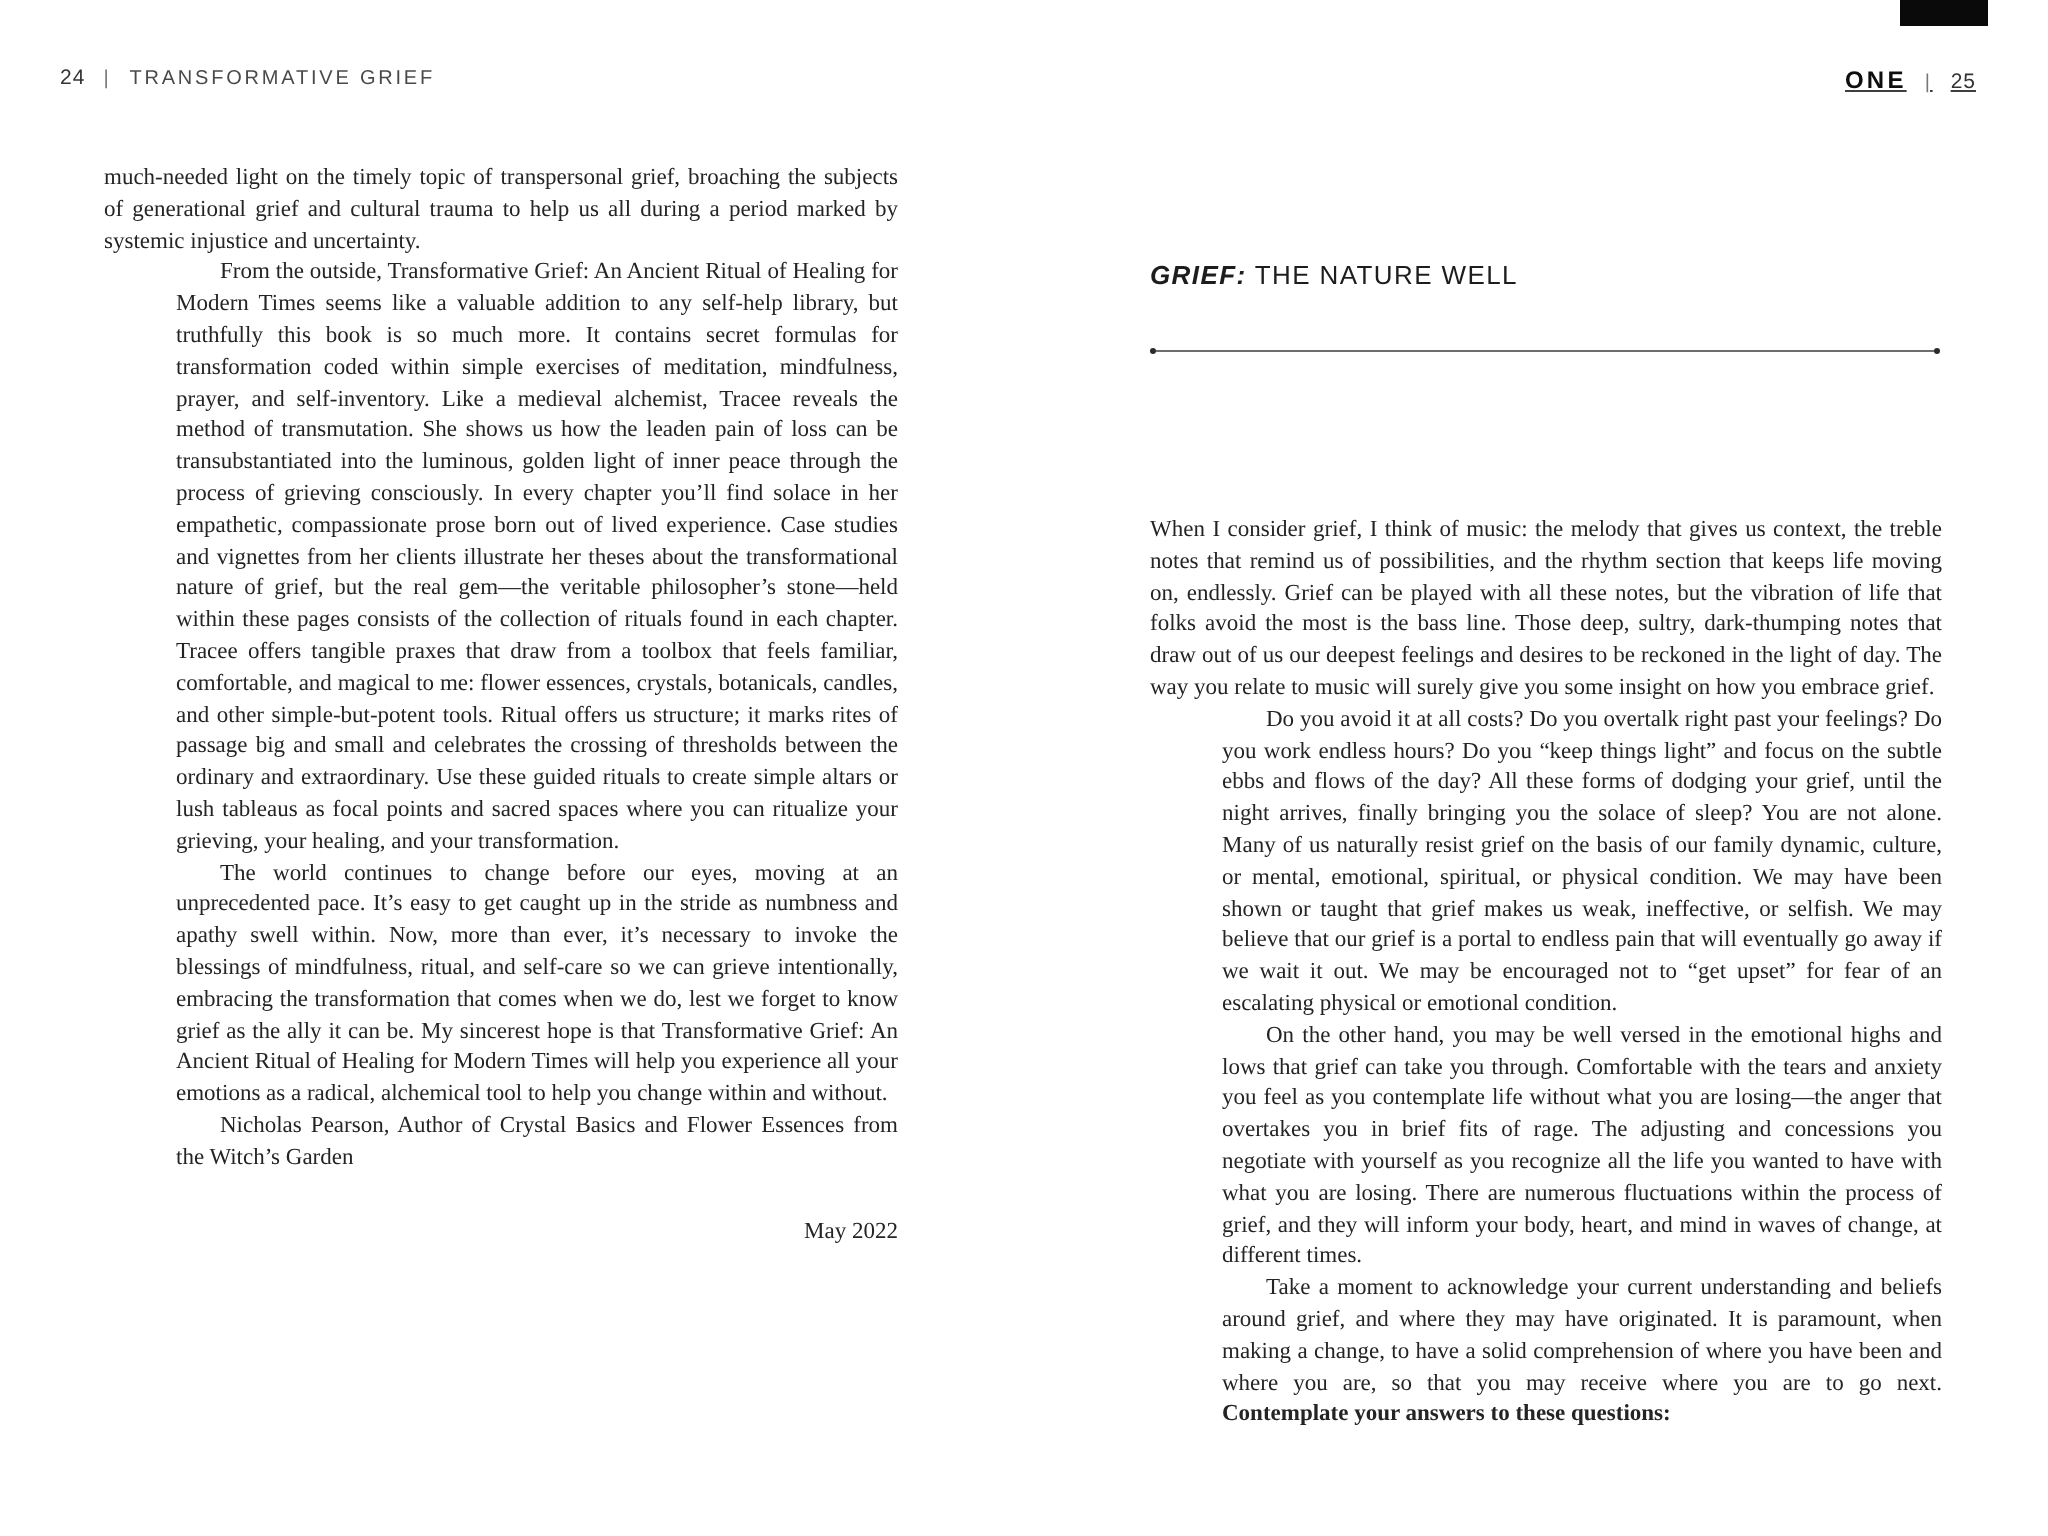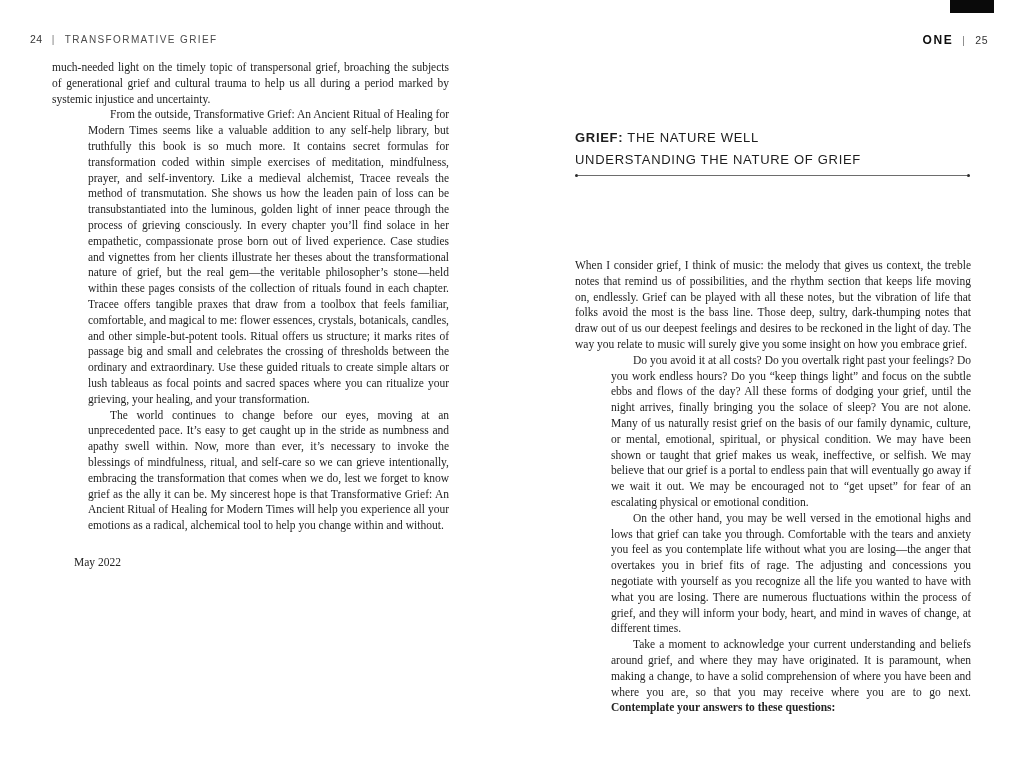--- a/index.html
+++ b/index.html
@@ -18,21 +18,21 @@
   .running-head {
     position: absolute;
     top: 33px;
     font-family: "Liberation Sans", sans-serif;
     font-size: 10px;
     color: #3f3f3f;
     letter-spacing: 1.4px;
     white-space: nowrap;
   }
   .running-head-left { left: 30px; }
-  .running-head-right { right: 12px; text-align: right; }
+  .running-head-right { right: 12px; text-align: right; text-decoration: underline; }
   .head-pagenum { font-size: 10.5px; letter-spacing: 0.5px; color: #333; }
   .head-sep { color: #777; margin: 0 9px; font-weight: 300; }
   .head-title { color: #4a4a4a; }
   .chapter-word {
     font-weight: 700;
     font-size: 12px;
     letter-spacing: 1.6px;
     color: #0e0e0e;
   }
 
@@ -51,21 +51,21 @@
     position: absolute;
     left: 575px;
     top: 127px;
     width: 400px;
     font-family: "Liberation Sans", sans-serif;
     font-size: 13px;
     letter-spacing: 0.7px;
     line-height: 22px;
     color: #1d1d1d;
   }
-  .chapter-title-block .t-bold { font-weight: 700; }
+  .chapter-title-block .t-bold { font-weight: 700; font-style: italic; }
 
   .title-divider {
     position: absolute;
     left: 575px;
     top: 174px;
     width: 395px;
     display: flex;
     align-items: center;
   }
   .title-divider .dot {
@@ -83,51 +83,51 @@
   
   .body-col {
     position: absolute;
     font-size: 11.5px;
     line-height: 15.8px;
     text-align: justify;
     hyphens: auto;
     -webkit-hyphens: auto;
     color: #242424;
   }
-  .body-left  { left: 52px;  top: 60px;  width: 397px; }
+  .body-left  { left: 52px;  top: 82px;  width: 397px; }
   .body-right { left: 575px; top: 258px; width: 396px; }
   .body-col p.indent { text-indent: 22px; margin-left: 36px; }
-  .date-line { margin-top: 21px; text-indent: 22px; text-align: left; }
+  .date-line { margin-top: 21px; text-indent: 22px; text-align: right; }
   .closing-bold { font-weight: 700; }
 </style>
 </head>
 <body>
 
 <div class="spread">
 
   <div class="running-head running-head-left">
     <span class="head-pagenum">24</span><span class="head-sep">|</span><span class="head-title">TRANSFORMATIVE GRIEF</span>
   </div>
 
   <div class="body-col body-left">
     <p>much-needed light on the timely topic of transpersonal grief, broaching the subjects of generational grief and cultural trauma to help us all during a period marked by systemic injustice and uncertainty.</p>
     <p class="indent">From the outside, Transformative Grief: An Ancient Ritual of Healing for Modern Times seems like a valuable addition to any self-help library, but truthfully this book is so much more. It contains secret formulas for transformation coded within simple exercises of meditation, mindfulness, prayer, and self-inventory. Like a medieval alchemist, Tracee reveals the method of transmutation. She shows us how the leaden pain of loss can be transubstantiated into the luminous, golden light of inner peace through the process of grieving consciously. In every chapter you’ll find solace in her empathetic, compassionate prose born out of lived experience. Case studies and vignettes from her clients illustrate her theses about the transformational nature of grief, but the real gem—the veritable philosopher’s stone—held within these pages consists of the collection of rituals found in each chapter. Tracee offers tangible praxes that draw from a toolbox that feels familiar, comfortable, and magical to me: flower essences, crystals, botanicals, candles, and other simple-but-potent tools. Ritual offers us structure; it marks rites of passage big and small and celebrates the crossing of thresholds between the ordinary and extraordinary. Use these guided rituals to create simple altars or lush tableaus as focal points and sacred spaces where you can ritualize your grieving, your healing, and your transformation.</p>
     <p class="indent">The world continues to change before our eyes, moving at an unprecedented pace. It’s easy to get caught up in the stride as numbness and apathy swell within. Now, more than ever, it’s necessary to invoke the blessings of mindfulness, ritual, and self-care so we can grieve intentionally, embracing the transformation that comes when we do, lest we forget to know grief as the ally it can be. My sincerest hope is that Transformative Grief: An Ancient Ritual of Healing for Modern Times will help you experience all your emotions as a radical, alchemical tool to help you change within and without.</p>
+    <p class="indent">Nicholas Pearson, Author of Crystal Basics and Flower Essences from the Witch’s Garden</p>
     <p class="date-line">May 2022</p>
   </div>
 
   <div class="corner-tab"></div>
 
   <div class="running-head running-head-right">
     <span class="chapter-word">ONE</span><span class="head-sep">|</span><span class="head-pagenum">25</span>
   </div>
 
   <div class="chapter-title-block">
     <div><span class="t-bold">GRIEF:</span><span> THE NATURE WELL</span></div>
-    <div>UNDERSTANDING THE NATURE OF GRIEF</div>
   </div>
 
   <div class="title-divider">
     <span class="dot"></span>
     <span class="line"></span>
     <span class="dot"></span>
   </div>
 
   <div class="body-col body-right">
     <p>When I consider grief, I think of music: the melody that gives us context, the treble notes that remind us of possibilities, and the rhythm section that keeps life moving on, endlessly. Grief can be played with all these notes, but the vibration of life that folks avoid the most is the bass line. Those deep, sultry, dark-thumping notes that draw out of us our deepest feelings and desires to be reckoned in the light of day. The way you relate to music will surely give you some insight on how you embrace grief.</p>

